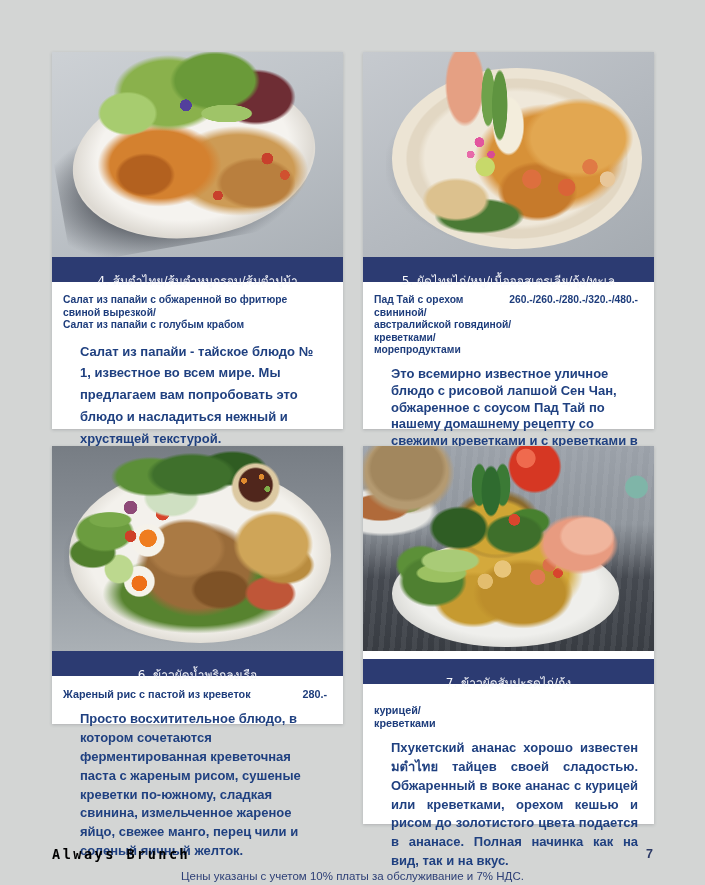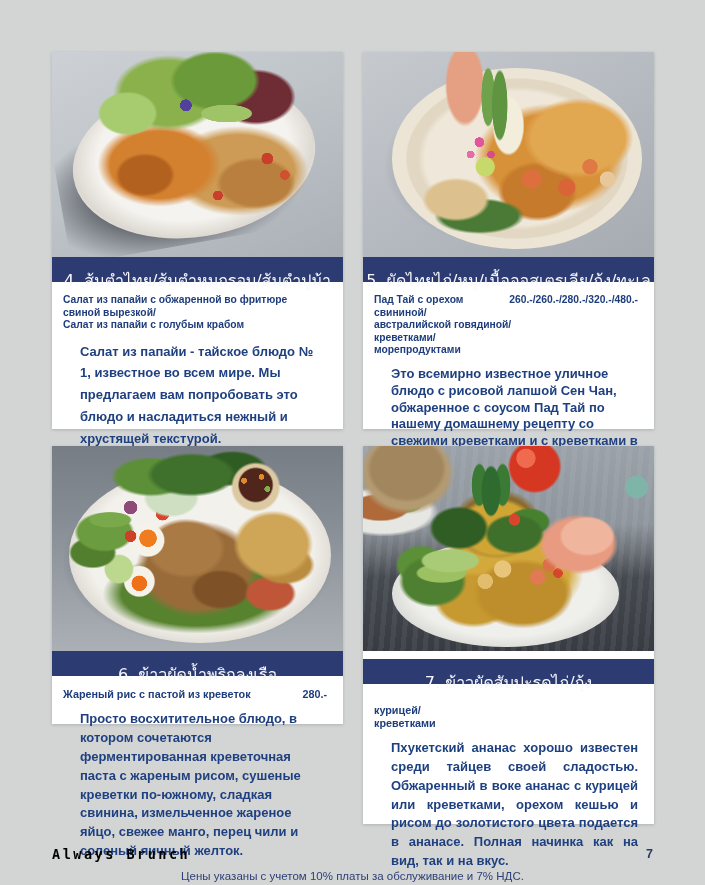--- a/index.html
+++ b/index.html
@@ -24,21 +24,21 @@
   .card.c4{left:363px;top:446px;height:378px;gap:8px;}
 
   .photo{position:relative;height:205px;overflow:hidden;flex:0 0 auto;}
   .photo > div{position:absolute;}
 
   .banner{
     flex:0 0 auto;height:25px;background:#2c3b72;
     display:flex;align-items:center;justify-content:center;
   }
   .banner span{
-    color:#f7f8fb;font-size:16px;line-height:1;
+    color:#f7f8fb;font-size:12px;line-height:1;
     font-family:"DejaVu Sans","Liberation Sans",sans-serif;
     white-space:nowrap;
     margin-top:23px;
   }
 
   .text{flex:1 1 auto;padding:12px 16px 0 11px;color:#1e3d7c;}
   .headline{display:flex;justify-content:space-between;align-items:flex-start;}
   .bold{font-weight:700;font-size:10.3px;line-height:1.22;}
   .price{white-space:nowrap;margin-left:6px;}
   .rest{white-space:pre-line;}
@@ -256,21 +256,21 @@
       <div class="ex"></div>
       <div class="pl"></div>
       <div class="fd"></div>
     </div>
     <div class="banner">
       <span>7. ข้าวผัดสับปะรดไก่/กุ้ง</span>
     </div>
     <div class="text">
       <div class="bold rest">курицей/
 креветками</div>
-      <p class="desc just">Пхукетский ананас хорошо известен среди тайцев своей сладостью. Обжаренный в воке ананас с курицей или креветками, орехом кешью и рисом до золотистого цвета подается в ананасе. Полная начинка как на вид, так и на вкус.</p>
+      <p class="desc just">Пхукетский ананас хорошо известен มตำไทย тайцев своей сладостью. Обжаренный в воке ананас с курицей или креветками, орехом кешью и рисом до золотистого цвета подается в ананасе. Полная начинка как на вид, так и на вкус.</p>
     </div>
   </section>
 
   <div class="note">Цены указаны с учетом 10% платы за обслуживание и 7% НДС.</div>
   <div class="footline">
     <span class="brand">Always Brunch</span>
     <span class="pagenum">7</span>
   </div>
 
 </div>

